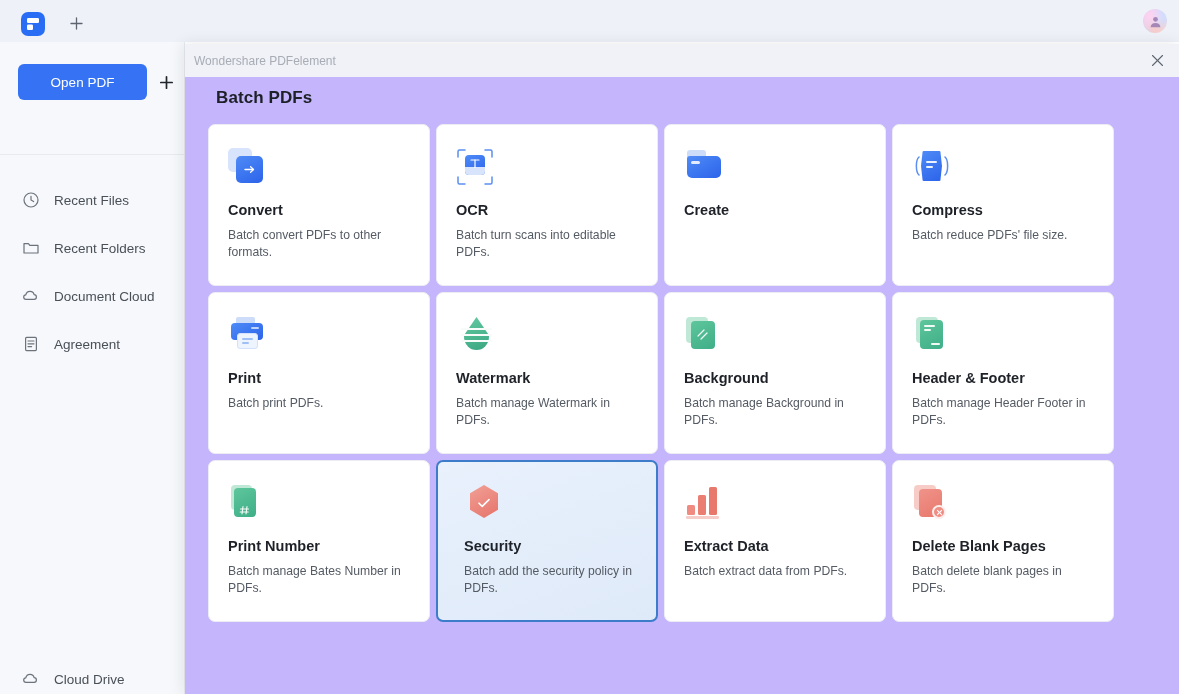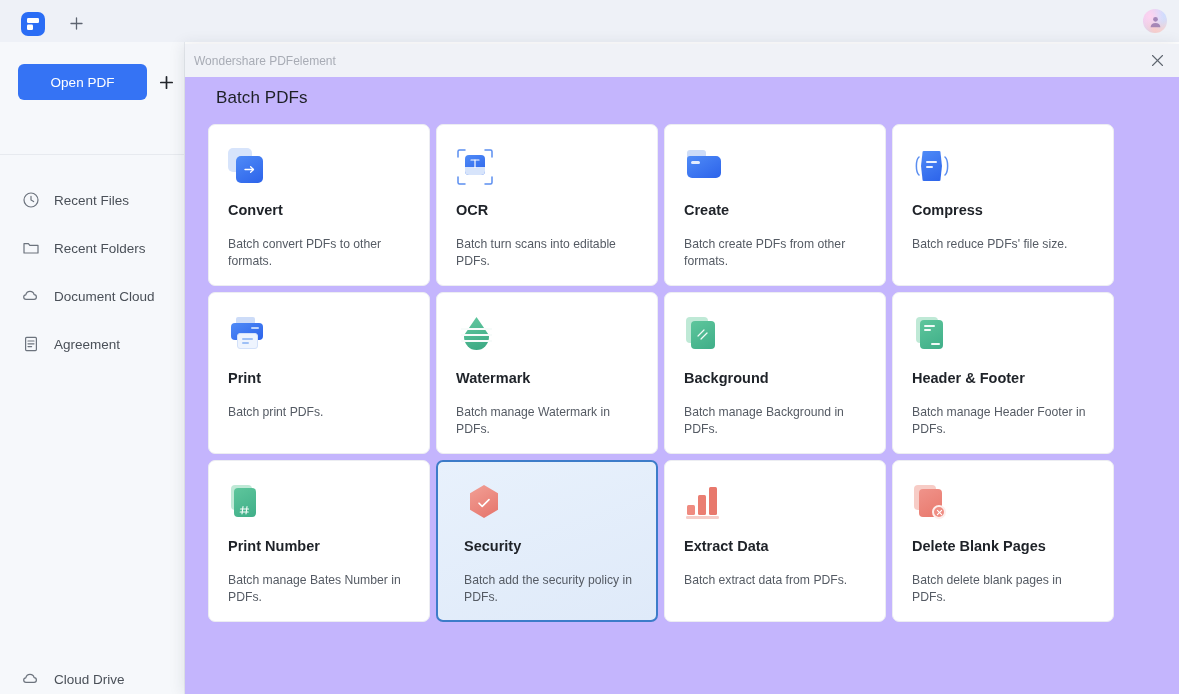--- a/index.html
+++ b/index.html
@@ -140,21 +140,21 @@
     margin-left: 9px; font-size: 12px; color: #a8acb5;
   }
   .dialog-close {
     position: absolute; right: 0; top: 0; width: 44px; height: 33px;
     display: flex; align-items: center; justify-content: center;
     color: #5e646e; cursor: pointer;
   }
 
   .dialog-heading {
     position: absolute; left: 31px; top: 44px;
-    font-size: 17px; font-weight: 400; color: #1d2026;
+    font-size: 17px; font-weight: 700; color: #1d2026;
     letter-spacing: .1px;
   }
 
   
   .grid {
     position: absolute; left: 23px; top: 80px;
     width: 952px;
     display: grid;
     grid-template-columns: repeat(4, 222px);
     column-gap: 16px;
@@ -174,21 +174,21 @@
     background: linear-gradient(160deg, #e8f1fc 0%, #dfeaf9 100%);
     border: 2px solid #3d7cc9;
     padding-top: 21px; padding-left: 26px;
   }
   .card-icon { width: 40px; height: 40px; position: relative; }
   .card-title {
     margin-top: 15px;
     font-size: 14.5px; font-weight: 700; color: #1e2228;
   }
   .card-desc {
-    margin-top: 18px;
+    margin-top: 9px;
     font-size: 12.2px; color: #555b64; line-height: 1.42;
   }
 
   
   .ico-shadow {
     position: absolute; left: 0; top: 1px; width: 24px; height: 24px;
     border-radius: 5px;
   }
   .ico-main {
     position: absolute; left: 8px; top: 9px; width: 27px; height: 27px;
@@ -345,21 +345,20 @@
         <div class="card-desc">Batch turn scans into editable PDFs.</div>
       </div>
 
       <div class="card">
         <div class="card-icon">
           <div style="position:absolute;left:3px;top:3px;width:19px;height:15px;border-radius:3px;background:#cddcf8"></div>
           <div style="position:absolute;left:3px;top:9px;width:34px;height:22px;border-radius:3px 5px 5px 5px;background:linear-gradient(150deg,#4f8bf7,#2c63ea)"></div>
           <div style="position:absolute;left:7px;top:14px;width:9px;height:3px;border-radius:1.5px;background:#ffffff;opacity:.85"></div>
         </div>
         <div class="card-title">Create</div>
-        <div class="card-desc">Batch create PDFs from other formats.</div>
       </div>
 
       <div class="card">
         <div class="card-icon">
           <div style="position:absolute;left:9px;top:4px;width:21px;height:30px;border-radius:3px;background:linear-gradient(150deg,#4f8bf7,#2c63ea);clip-path:polygon(8% 0,92% 0,100% 50%,92% 100%,8% 100%,0 50%)"></div>
           <div style="position:absolute;left:14px;top:14px;width:11px;height:2.4px;border-radius:1.2px;background:#fff;opacity:.9"></div>
           <div style="position:absolute;left:14px;top:19px;width:7px;height:2.4px;border-radius:1.2px;background:#fff;opacity:.9"></div>
           <svg style="position:absolute;left:1px;top:9px" width="8" height="20" viewBox="0 0 8 20" fill="none" stroke="#5b8ef0" stroke-width="1.5" stroke-linecap="round">
               <path d="M6 1C2.5 4 2.5 16 6 19"></path>
             </svg>

